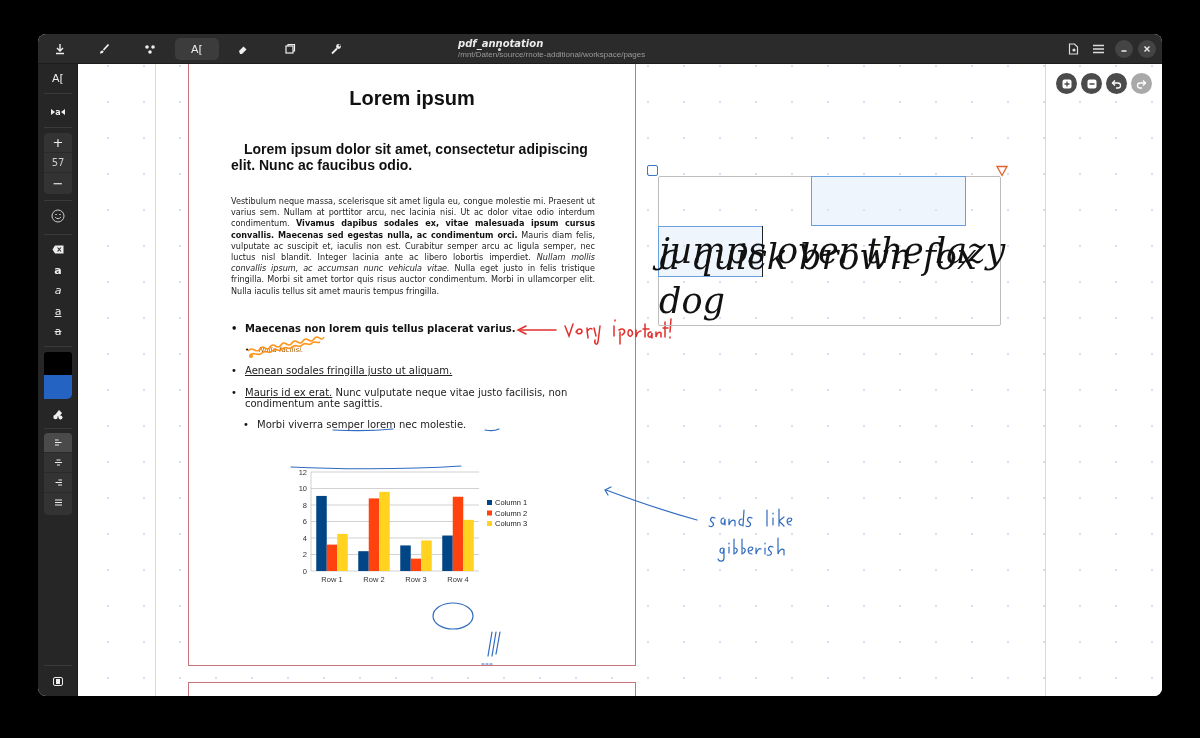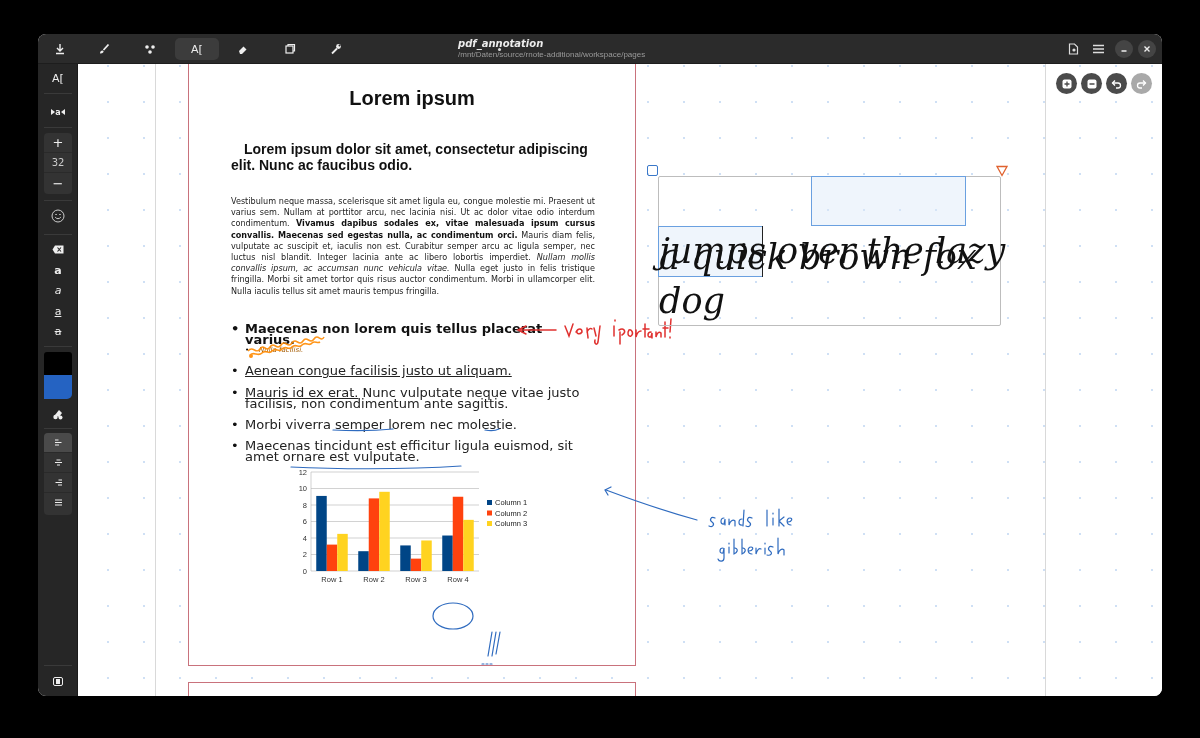--- a/index.html
+++ b/index.html
@@ -51,21 +51,21 @@
   }
   .vline { position: absolute; top: 0; width: 1px; height: 632px; background: #d9d9d9; }
   .page {
     position: absolute; background: #fff; border: 1px solid #c9727c;
   }
   .doc { position: absolute; color: #111; font-family: "DejaVu Sans", sans-serif; }
   .doc-title { position: absolute; left: 0; width: 446px; top: 26px; text-align: center; font-family: "Liberation Sans", sans-serif; font-weight: bold; font-size: 20px; }
   .doc-sub { position: absolute; left: 42px; top: 80px; width: 360px; font-family: "Liberation Sans", sans-serif; font-weight: bold; font-size: 14px; line-height: 16px; text-indent: 13px; }
   .para { position: absolute; left: 42px; width: 364px; font-size: 8.1px; line-height: 11.2px; text-align: justify; color: #222; }
   .para b { color: #111; }
-  .li { position: absolute; left: 56px; font-size: 13px; line-height: 11px; color: #222; width: 350px; }
+  .li { position: absolute; left: 56px; font-size: 10px; line-height: 11px; color: #222; width: 350px; }
   .li::before { content: "\2022"; position: absolute; left: -14px; color: #111; }
   .u { text-decoration: underline; }
 
   .chart { position: absolute; }
   .textbox {
     position: absolute; left: 580px; top: 112px; width: 343px; height: 150px;
     border: 1px solid #bdbdbd; border-radius: 2px;
     font-family: "DejaVu Serif", serif; font-style: italic; font-size: 35px; line-height: 45px;
     color: #111; padding: 2px 0 0 0;
     background: transparent;
@@ -166,21 +166,21 @@
     <div class="sb-item" style="top:38px;">
       <svg width="16" height="10" viewBox="0 0 16 10">
           <path d="M1 2v6l4-3z" fill="#eee"></path>
           <path d="M15 2v6l-4-3z" fill="#eee"></path>
           <text x="5.2" y="8.3" font-size="8" fill="#eee" font-family="DejaVu Sans, sans-serif" font-weight="bold">a</text>
         </svg>
     </div>
     <div class="sb-sep" style="top:63px;"></div>
     <div class="sb-group" style="top:69px; height:61px;">
       <div class="sb-cell" style="font-size:13px;">+</div>
-      <div class="sb-cell" style="color:#ccc; font-size:10px;">32</div>
+      <div class="sb-cell" style="color:#ccc; font-size:10px;">57</div>
       <div class="sb-cell" style="font-size:13px;">−</div>
     </div>
     <div class="sb-sep" style="top:136px;"></div>
     <div class="sb-item" style="top:142px;">
       <svg width="14" height="14" viewBox="0 0 14 14">
           <circle cx="7" cy="7" r="6" stroke="#ccc" stroke-width="1" fill="none"></circle>
           <path d="M4.3 5.5h1.5M8.2 5.5h1.5" stroke="#ccc" stroke-width="1"></path>
           <path d="M4.2 8.2c1.5 2 4.1 2 5.6 0" stroke="#ccc" stroke-width="1" fill="none"></path>
         </svg>
     </div>
@@ -250,24 +250,23 @@
     <div class="vline" style="left:967px;"></div>
 
     <div class="page" style="left:110px; top:-4px; width:448px; height:606px;">
       <div class="doc" style="left:0; top:0; width:446px; height:604px;">
         <div class="doc-title">Lorem ipsum</div>
         <div class="doc-sub">Lorem ipsum dolor sit amet, consectetur adipiscing elit. Nunc ac faucibus odio.</div>
         <div class="para" style="top:135px;"><span>Vestibulum neque massa, scelerisque sit amet ligula eu, congue molestie mi. Praesent ut varius sem. Nullam at porttitor arcu, nec lacinia nisi. Ut ac dolor vitae odio interdum condimentum. </span><b>Vivamus dapibus sodales ex, vitae malesuada ipsum cursus convallis. Maecenas sed egestas nulla, ac condimentum orci.</b><span> Mauris diam felis, vulputate ac suscipit et, iaculis non est. Curabitur semper arcu ac ligula semper, nec luctus nisl blandit. Integer lacinia ante ac libero lobortis imperdiet. </span><i>Nullam mollis convallis ipsum, ac accumsan nunc vehicula vitae.</i><span> Nulla eget justo in felis tristique fringilla. Morbi sit amet tortor quis risus auctor condimentum. Morbi in ullamcorper elit. Nulla iaculis tellus sit amet mauris tempus fringilla.</span></div>
 
         <div class="li" style="top:262px; font-weight:bold; color:#111;">Maecenas non lorem quis tellus placerat varius.</div>
         <div class="li" style="top:284px; color:#a35a00; font-style:italic; font-size:7px; left:70px;">Nulla facilisi.</div>
-        <div class="li u" style="top:304px;">Aenean congue facilisis justo ut aliquam.</div>
+        <div class="li u" style="top:304px;">Aenean sodales fringilla justo ut aliquam.</div>
         <div class="li" style="top:326px;"><span class="u">Mauris id ex erat.</span><span> </span><span>Nunc vulputate</span><span> neque vitae </span><span>justo</span><span> facilisis, non condimentum ante sagittis.</span></div>
-        <div class="li" style="top:358px;">Morbi viverra semper lorem nec molestie.</div>
-        <div class="li" style="top:379px;">Maecenas tincidunt est efficitur ligula euismod, sit amet ornare est vulputate.</div>
+        <div class="li" style="top:358px;margin-left:12px;">Morbi viverra semper lorem nec molestie.</div>
 
         <svg class="chart" style="left:106px; top:400px;" width="250" height="130" id="chart-svg">
           <g id="chart-grid">
               <line x1="16" x2="184" y1="110" y2="110" stroke="#b3b3b3" stroke-width="0.6"></line>
               <line x1="16" x2="184" y1="93.5" y2="93.5" stroke="#b3b3b3" stroke-width="0.6"></line>
               <line x1="16" x2="184" y1="77" y2="77" stroke="#b3b3b3" stroke-width="0.6"></line>
               <line x1="16" x2="184" y1="60.5" y2="60.5" stroke="#b3b3b3" stroke-width="0.6"></line>
               <line x1="16" x2="184" y1="44" y2="44" stroke="#b3b3b3" stroke-width="0.6"></line>
               <line x1="16" x2="184" y1="27.5" y2="27.5" stroke="#b3b3b3" stroke-width="0.6"></line>
               <line x1="16" x2="184" y1="11" y2="11" stroke="#b3b3b3" stroke-width="0.6"></line>

